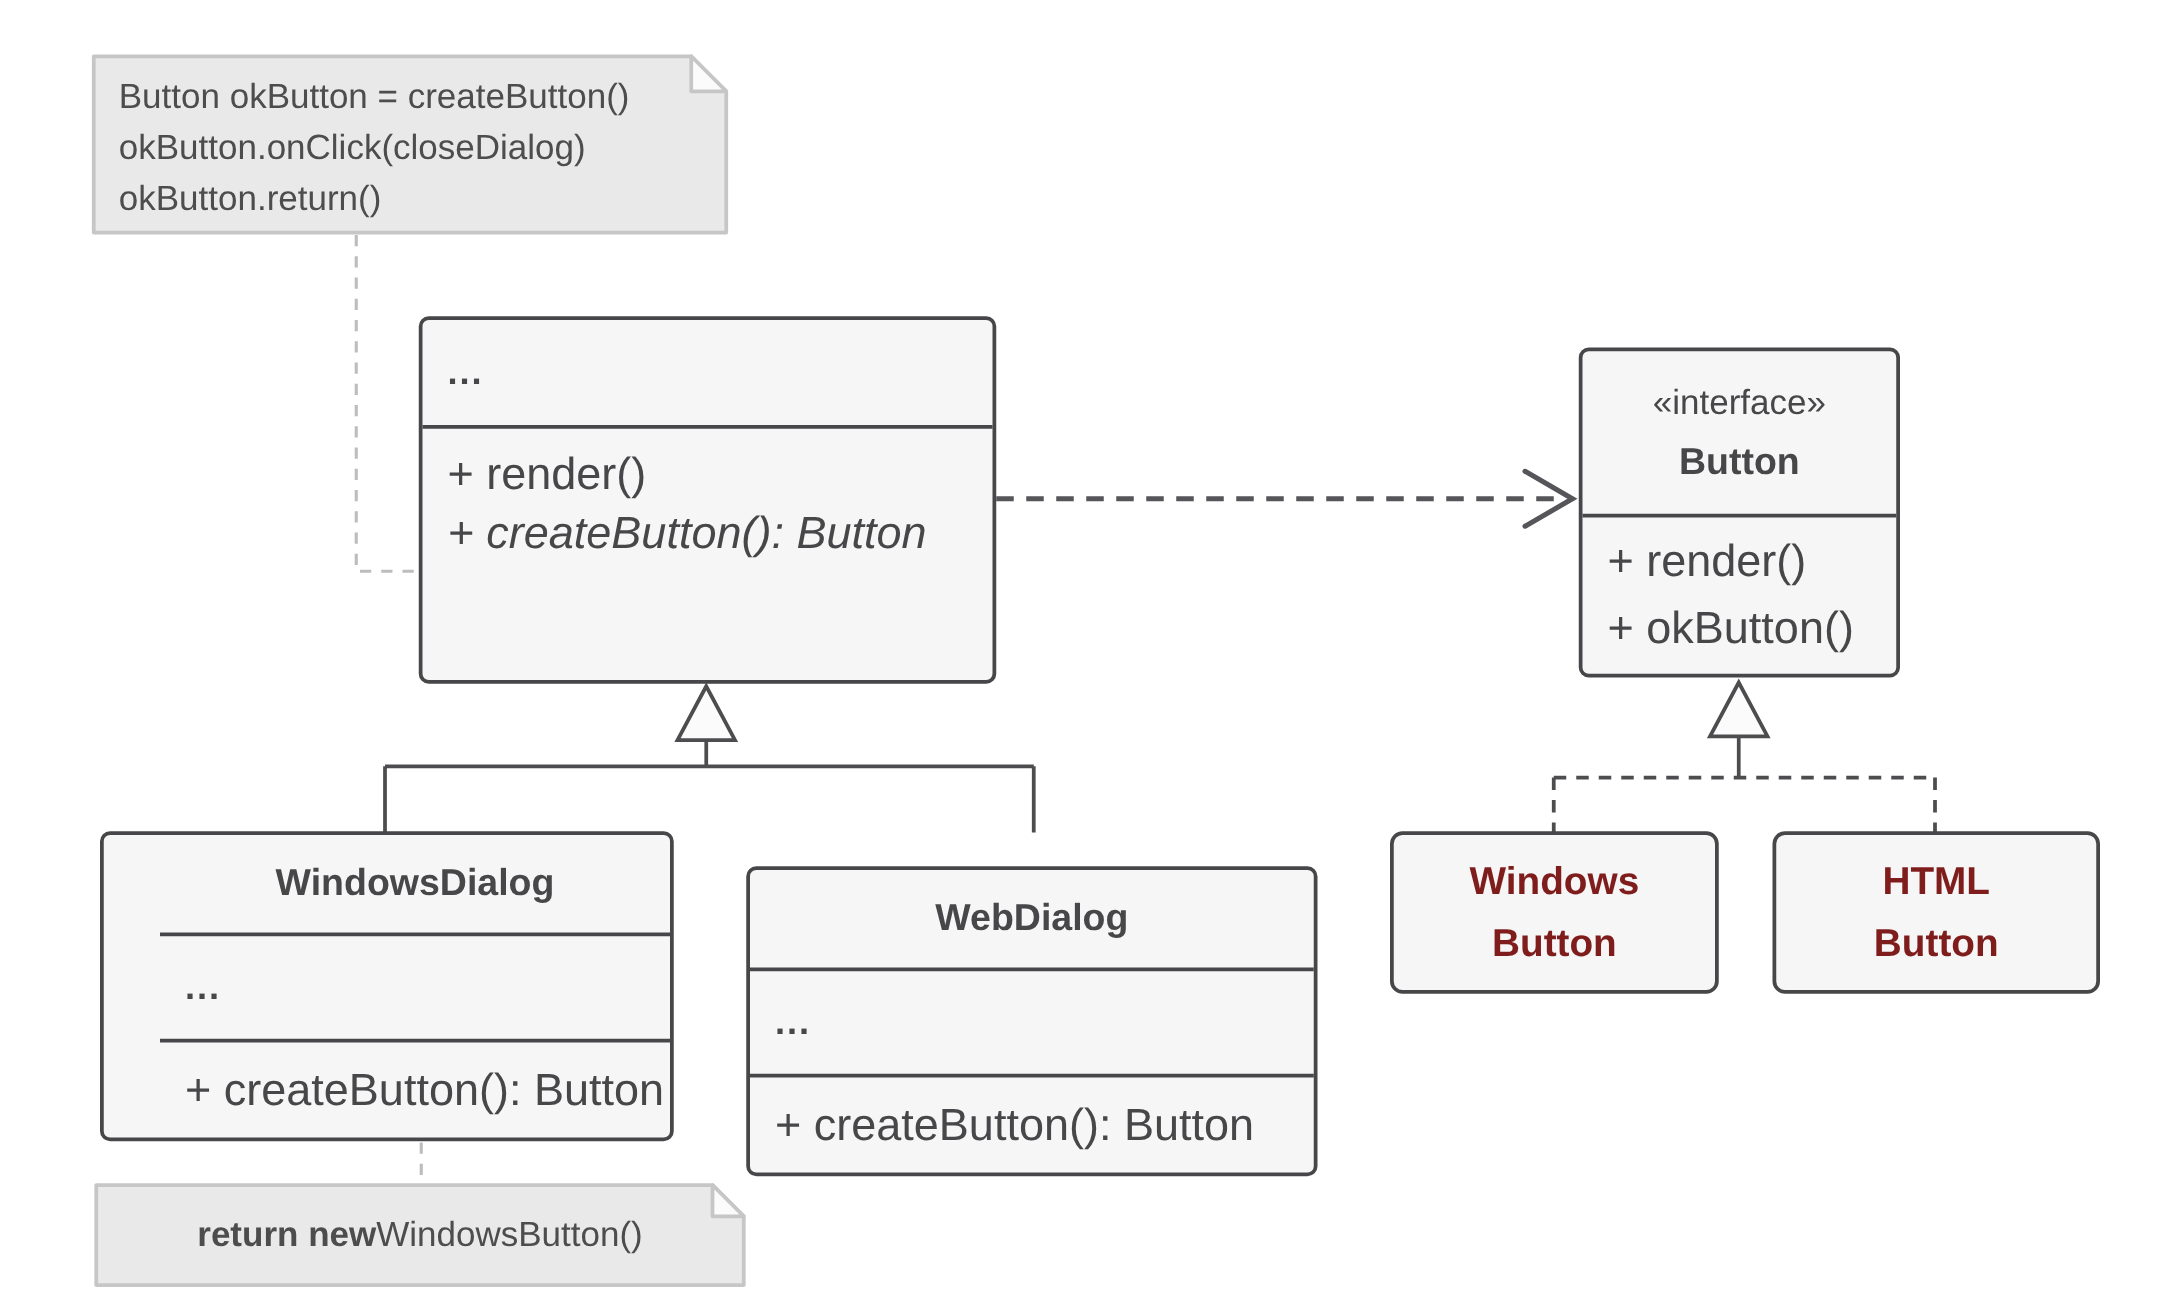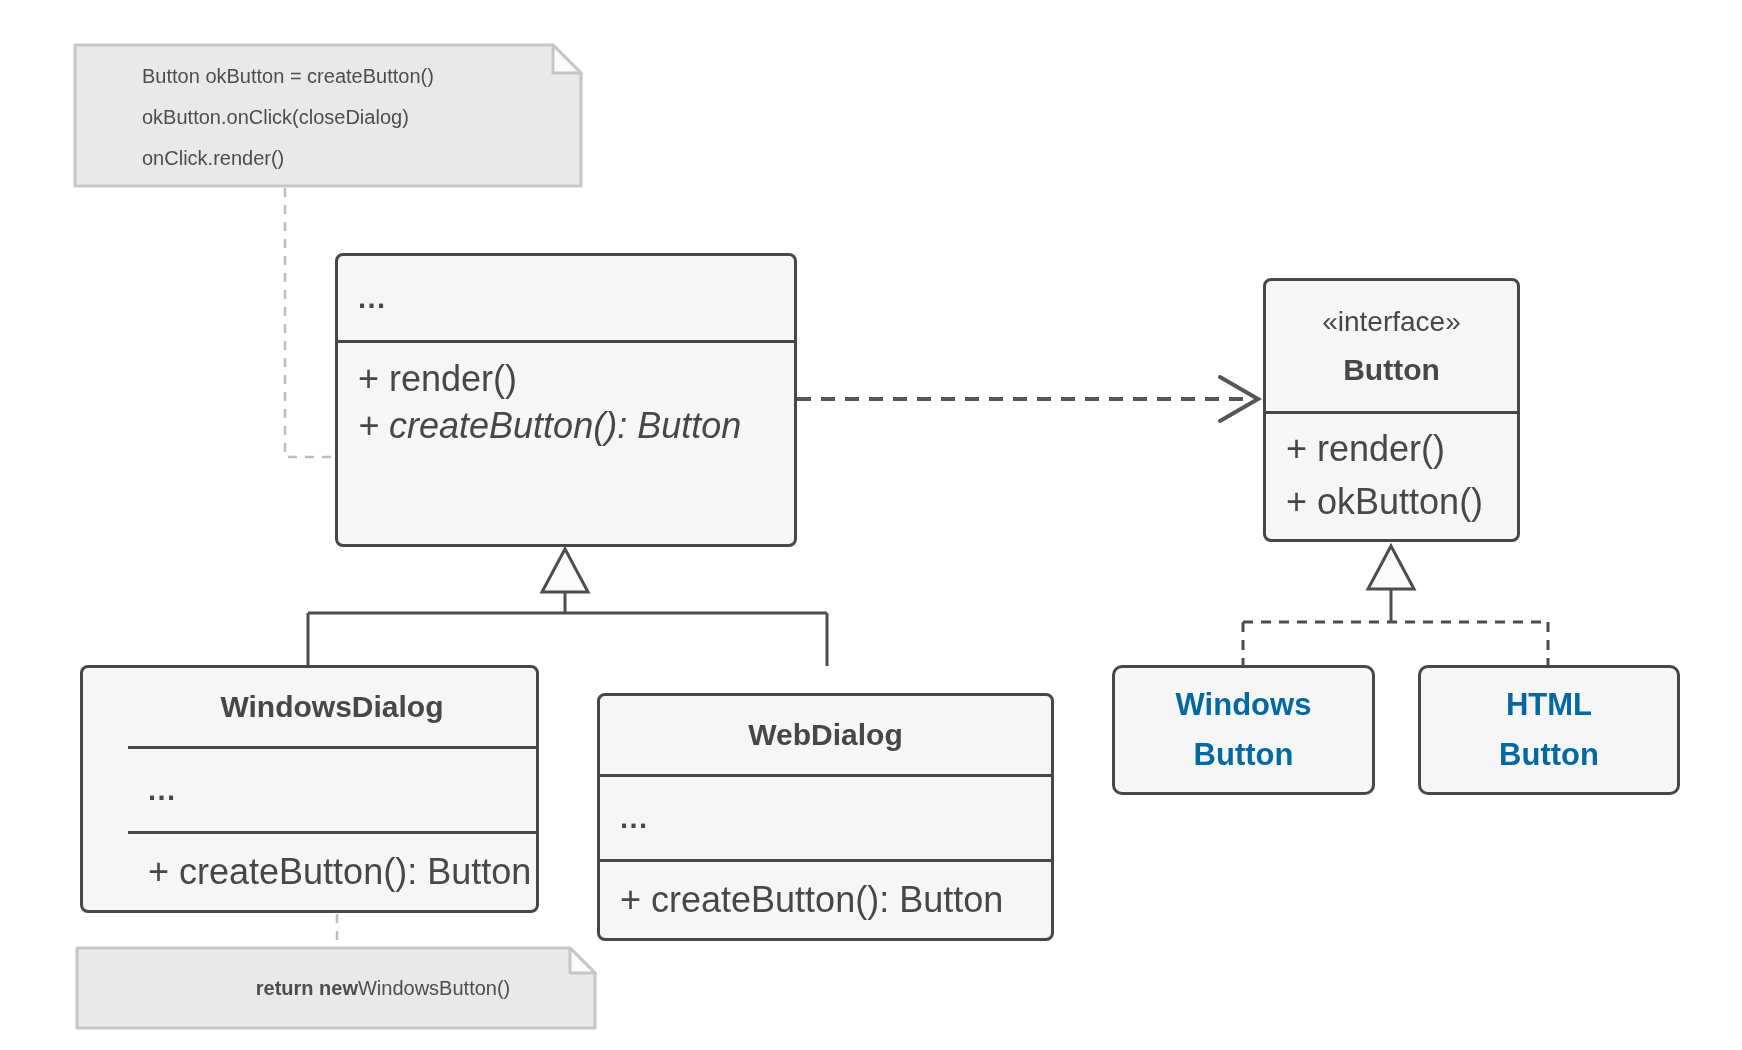--- a/index.html
+++ b/index.html
@@ -41,27 +41,27 @@
 
   #windows-dialog { left:80px;  top:665px; width:459px; height:248px;padding-left:45px; }
   #web-dialog     { left:597px; top:665px; width:457px; height:248px;margin-top:28px; }
   .sub-dialog .row-title { height:78px; }
   .sub-dialog .row-attrs { height:85px; }
   .sub-dialog .row-methods { flex:1; }
 
   .uml-simple {
     position:absolute; background:#f6f6f6; border:3px solid #47474a; border-radius:10px;
     display:flex; flex-direction:column; align-items:center; justify-content:center;
-    color:#0369a1; font-weight:bold; font-size:31px; line-height:50px;
+    color:#7f1d1d; font-weight:bold; font-size:31px; line-height:50px;
   }
   #windows-button { left:1112px; top:665px; width:263px; height:130px; }
   #html-button    { left:1418px; top:665px; width:262px; height:130px; }
 
   
-  .note-text { position:absolute; color:#4d4d4d; font-size:20px;margin-left:47px; }
+  .note-text { position:absolute; color:#4d4d4d; font-size:28px; }
   #note-top-text { left:95px; top:56px; line-height:41px; width:470px; }
   #note-bottom-text { left:77px; top:948px; width:518px; height:80px;
                       display:flex; align-items:center; justify-content:center;border-radius:16px; }
   #note-bottom-text .kw { font-weight:bold; }
 </style>
 </head>
 <body>
 
 <div class="canvas">
 
@@ -101,21 +101,21 @@
     <g stroke="#4d4d50" stroke-width="3" fill="none">
       <path d="M1391,589 L1391,622"></path>
       <path d="M1243,622 L1548,622 M1243,622 L1243,666 M1548,622 L1548,666" stroke-dasharray="10 8"></path>
       <polygon points="1391,546 1368,589 1414,589" fill="#fbfbfb"></polygon>
     </g>
   </svg>
 
   <div class="note-text" id="note-top-text">
     <div>Button okButton = createButton()</div>
     <div>okButton.onClick(closeDialog)</div>
-    <div>onClick.render()</div>
+    <div>okButton.return()</div>
   </div>
 
   <div class="note-text" id="note-bottom-text">
     <span class="kw">return new</span>
       <span> WindowsButton()</span>
   </div>
 
   <div class="uml-class" id="dialog">
     <div class="compartment row-attrs attrs">...</div>
     <div class="compartment row-methods methods two-line">

